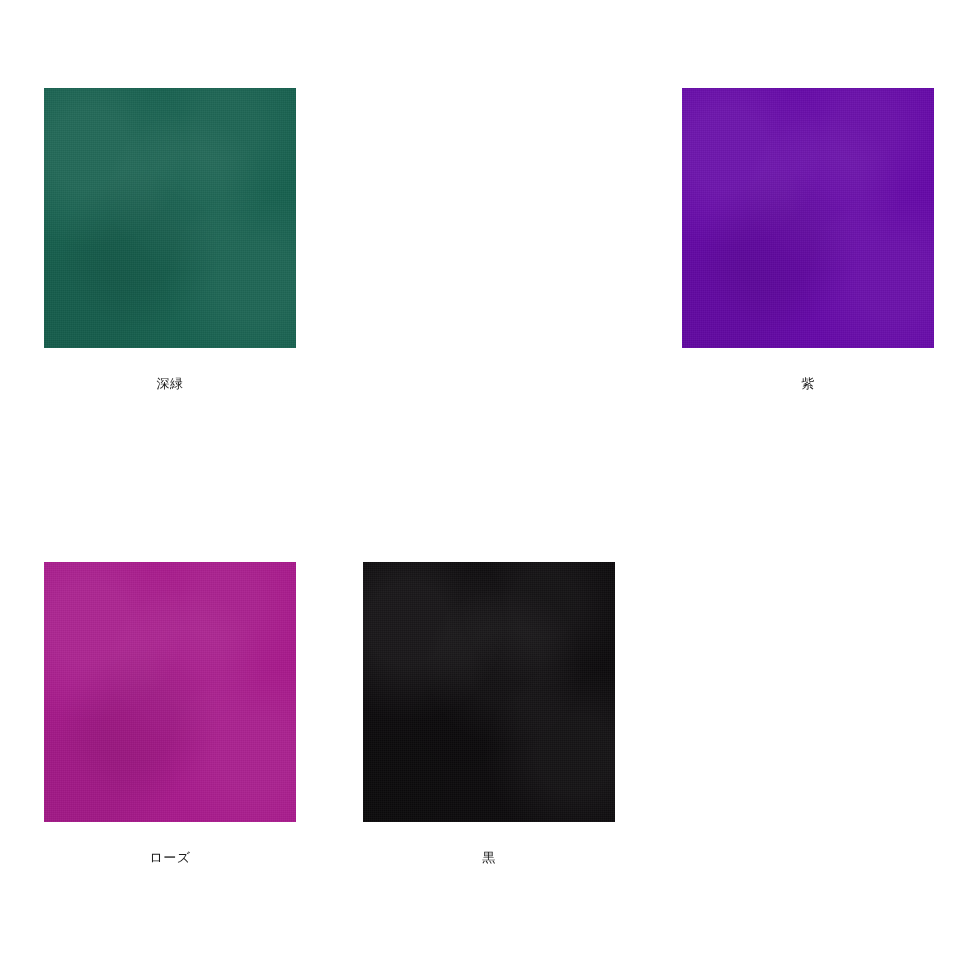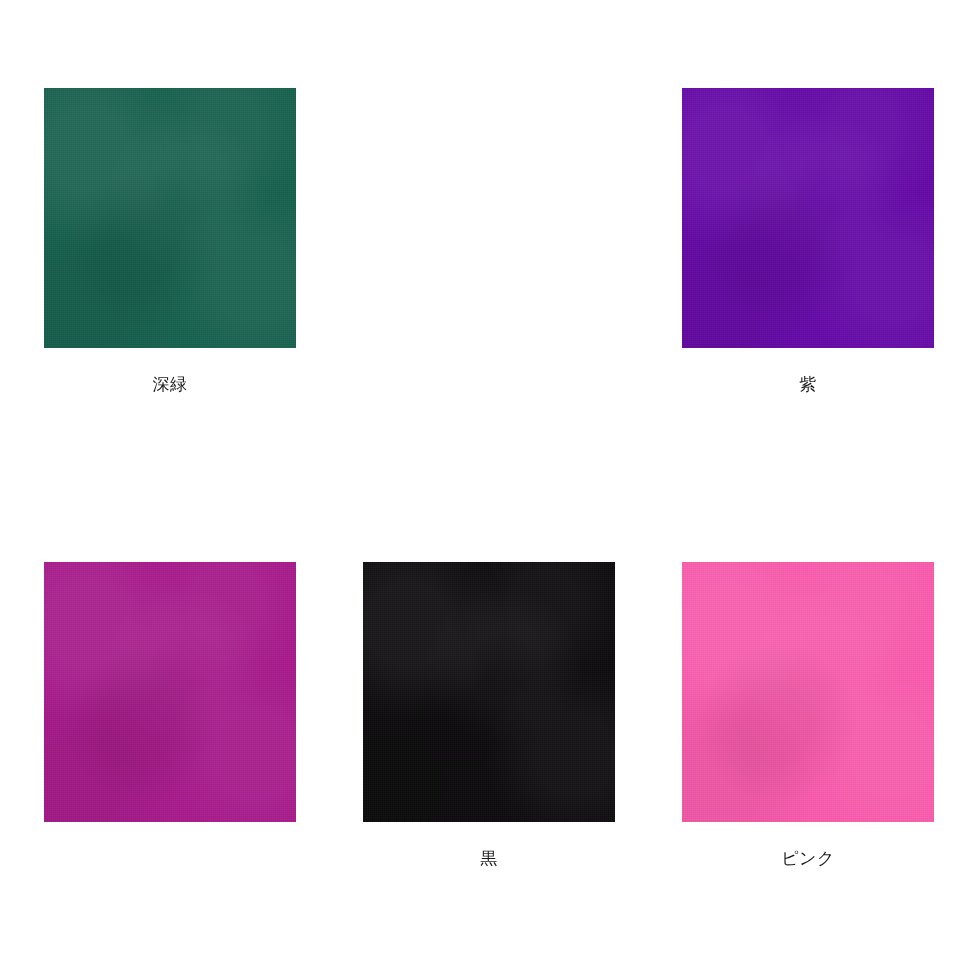--- a/index.html
+++ b/index.html
@@ -60,21 +60,21 @@
     opacity: 0.9;
     pointer-events: none;
   }
 
   .swatch-label {
     position: absolute;
     left: 0;
     top: 284px;
     width: 252px;
     text-align: center;
-    font-size: 17px;
+    font-size: 13px;
     line-height: 24px;
     color: #1b1b1b;
     letter-spacing: 0.5px;
     white-space: nowrap;
   }
 </style>
 </head>
 <body>
 
 <div id="swatch-board" style="background-color: rgb(255, 255, 255);">
@@ -85,25 +85,22 @@
   </div>
 
 
   <div class="swatch-cell" style="left:682px; top:88px;">
     <div class="swatch-chip" style="background-color: rgb(102, 9, 168);"></div>
     <div class="swatch-label">紫</div>
   </div>
 
   <div class="swatch-cell" style="left:44px; top:562px;">
     <div class="swatch-chip" style="background-color: rgb(168, 26, 140);"></div>
+    <div class="swatch-label">ローズ</div>
   </div>
 
   <div class="swatch-cell" style="left:363px; top:562px;">
     <div class="swatch-chip" style="background-color: rgb(13, 11, 13);"></div>
     <div class="swatch-label">黒</div>
   </div>
 
-  <div class="swatch-cell" style="left:682px; top:562px;">
-    <div class="swatch-chip" style="background-color: rgb(250, 91, 173);"></div>
-    <div class="swatch-label">ピンク</div>
-  </div>
 
 </div>
 
 </body></html>

